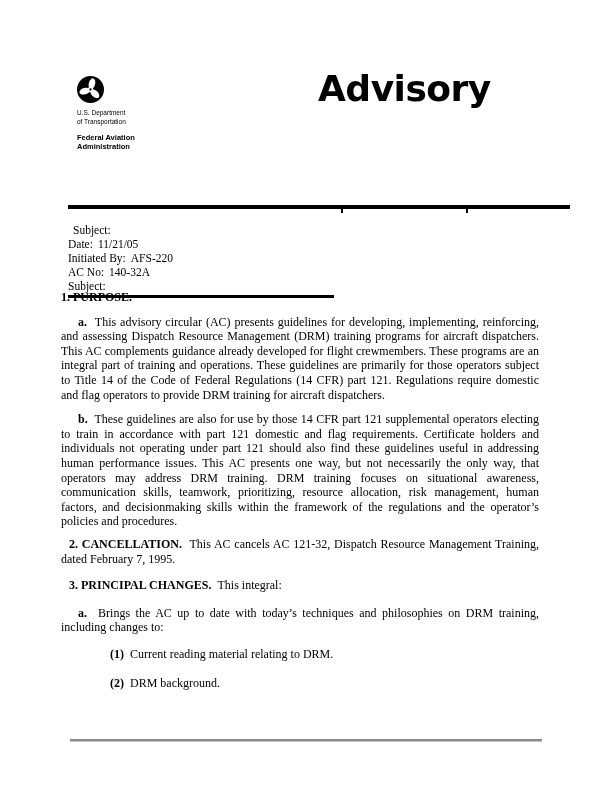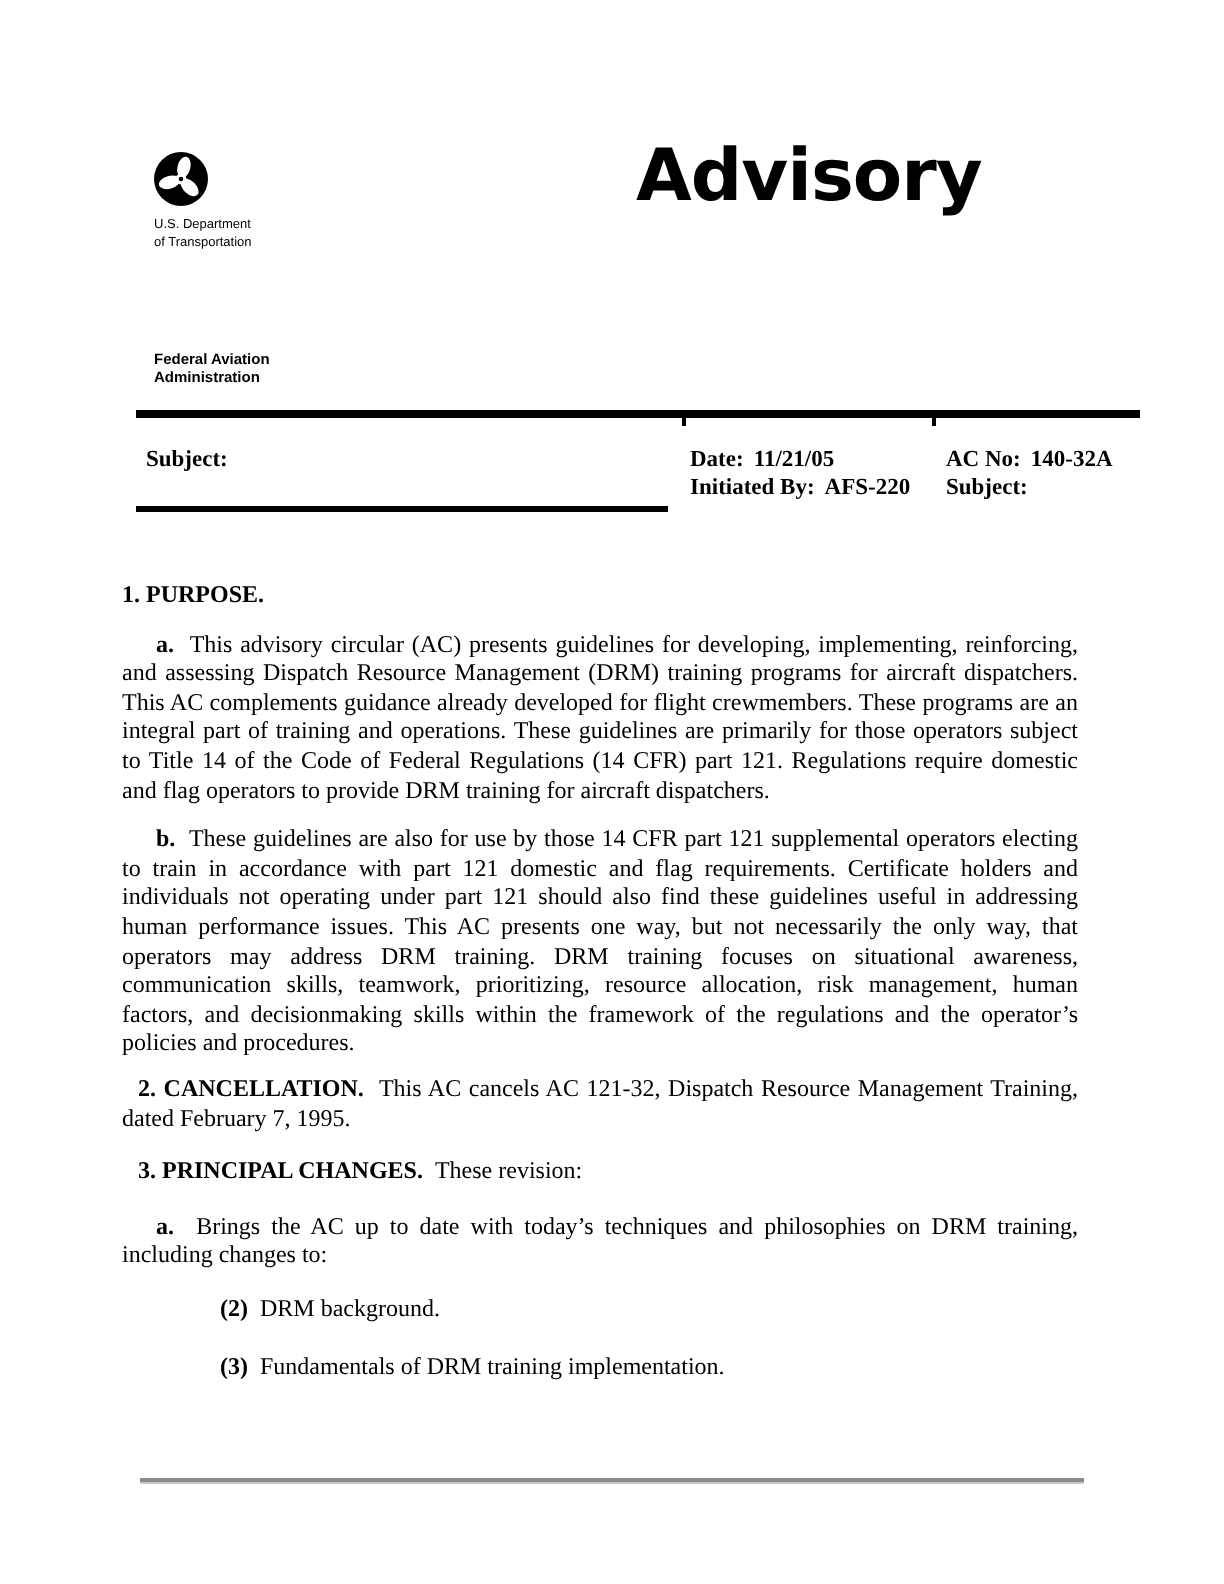--- a/index.html
+++ b/index.html
@@ -15,37 +15,37 @@
   
   .logo{position:absolute;left:77px;top:76px;width:27px;height:27px;}
   .dept{
     position:absolute;left:77px;top:108px;
     font-family:"Liberation Sans", sans-serif;
     font-size:6.5px;line-height:9px;color:#000;
   }
   .faa{
     position:absolute;left:77px;top:134px;
     font-family:"Liberation Sans", sans-serif;
-    font-weight:bold;font-size:7.5px;line-height:8.5px;color:#000;margin-top:42px;
+    font-weight:bold;font-size:7.5px;line-height:8.5px;color:#000;
   }
   .ac-title{
     position:absolute;left:318px;top:70px;
     font-family:"DejaVu Sans", sans-serif;
     font-weight:bold;font-size:36px;line-height:37px;
     letter-spacing:-0.5px;color:#000;
   }
   
   .subject-block{position:absolute;left:68px;top:205px;width:502px;}
   .rule-top{height:4px;background:#000;position:relative;}
   .tick{position:absolute;top:4px;width:2px;height:4px;background:#000;}
   .tick1{left:273px;}
   .tick2{left:398px;}
   .sb-cols{
     display:flex;padding-top:14px;
-    font-weight:bold;font-size:11.5px;line-height:14px;
+    font-weight:normal;font-size:11.5px;line-height:14px;flex-direction:column;
   }
   .col-subject{width:277px;display:flex;}
   .col-subject .lbl{margin-left:5px;width:50px;flex:none;}
   .col-date{width:128px;}
   .col-ac{flex:1;}
   .kv .lbl{margin-right:5px;}
   .rule-bottom{margin-top:2px;height:3px;background:#000;width:266px;}
   
   .body-text{
     position:absolute;left:61px;top:290px;width:478px;
@@ -129,26 +129,26 @@
   <main class="body-text">
 
     <p class="b mb10">1.  PURPOSE.</p>
 
     <p class="sub mb10"><span class="b">a.</span>&nbsp;&nbsp;<span>This advisory circular (AC) presents guidelines for developing, implementing, reinforcing, and assessing Dispatch Resource Management (DRM) training programs for aircraft dispatchers.  This AC complements guidance already developed for flight crewmembers.  These programs are an integral part of training and operations.  These guidelines are primarily for those operators subject to Title 14 of the Code of Federal Regulations (14 CFR) part 121.  Regulations require domestic and flag operators to provide DRM training for aircraft dispatchers.</span></p>
 
     <p class="sub mb8"><span class="b">b.</span>&nbsp;&nbsp;<span>These guidelines are also for use by those 14 CFR part 121 supplemental operators electing to train in accordance with part 121 domestic and flag requirements.  Certificate holders and individuals not operating under part 121 should also find these guidelines useful in addressing human performance issues.  This AC presents one way, but not necessarily the only way, that operators may address DRM training.  DRM training focuses on situational awareness, communication skills, teamwork, prioritizing, resource allocation, risk management, human factors, and decisionmaking skills within the framework of the regulations and the operator’s policies and procedures.</span></p>
 
     <p class="sec mb12"><span class="b">2. CANCELLATION.</span>&nbsp;&nbsp;<span>This AC cancels AC 121-32, Dispatch Resource Management Training, dated February 7, 1995.</span></p>
 
-    <p class="sec mb13"><span class="b">3.  PRINCIPAL CHANGES.</span>&nbsp;&nbsp;<span>These revision:</span></p>
+    <p class="sec mb13"><span class="b">3.  PRINCIPAL CHANGES.</span>&nbsp;&nbsp;<span>This integral:</span></p>
 
     <p class="sub mb12"><span class="b">a.</span>&nbsp;&nbsp;<span>Brings the AC up to date with today’s techniques and philosophies on DRM training, including changes to:</span></p>
 
+    <p class="item mb14"><span class="b">(1)</span>&nbsp;&nbsp;<span>Current reading material relating to DRM.</span></p>
 
     <p class="item mb14"><span class="b">(2)</span>&nbsp;&nbsp;<span>DRM background.</span></p>
 
-    <p class="item"><span class="b">(3)</span>&nbsp;&nbsp;<span>Fundamentals of DRM training implementation.</span></p>
 
   </main>
 
   <div class="footer-rule"></div>
 
 </div>
 
 </body></html>

